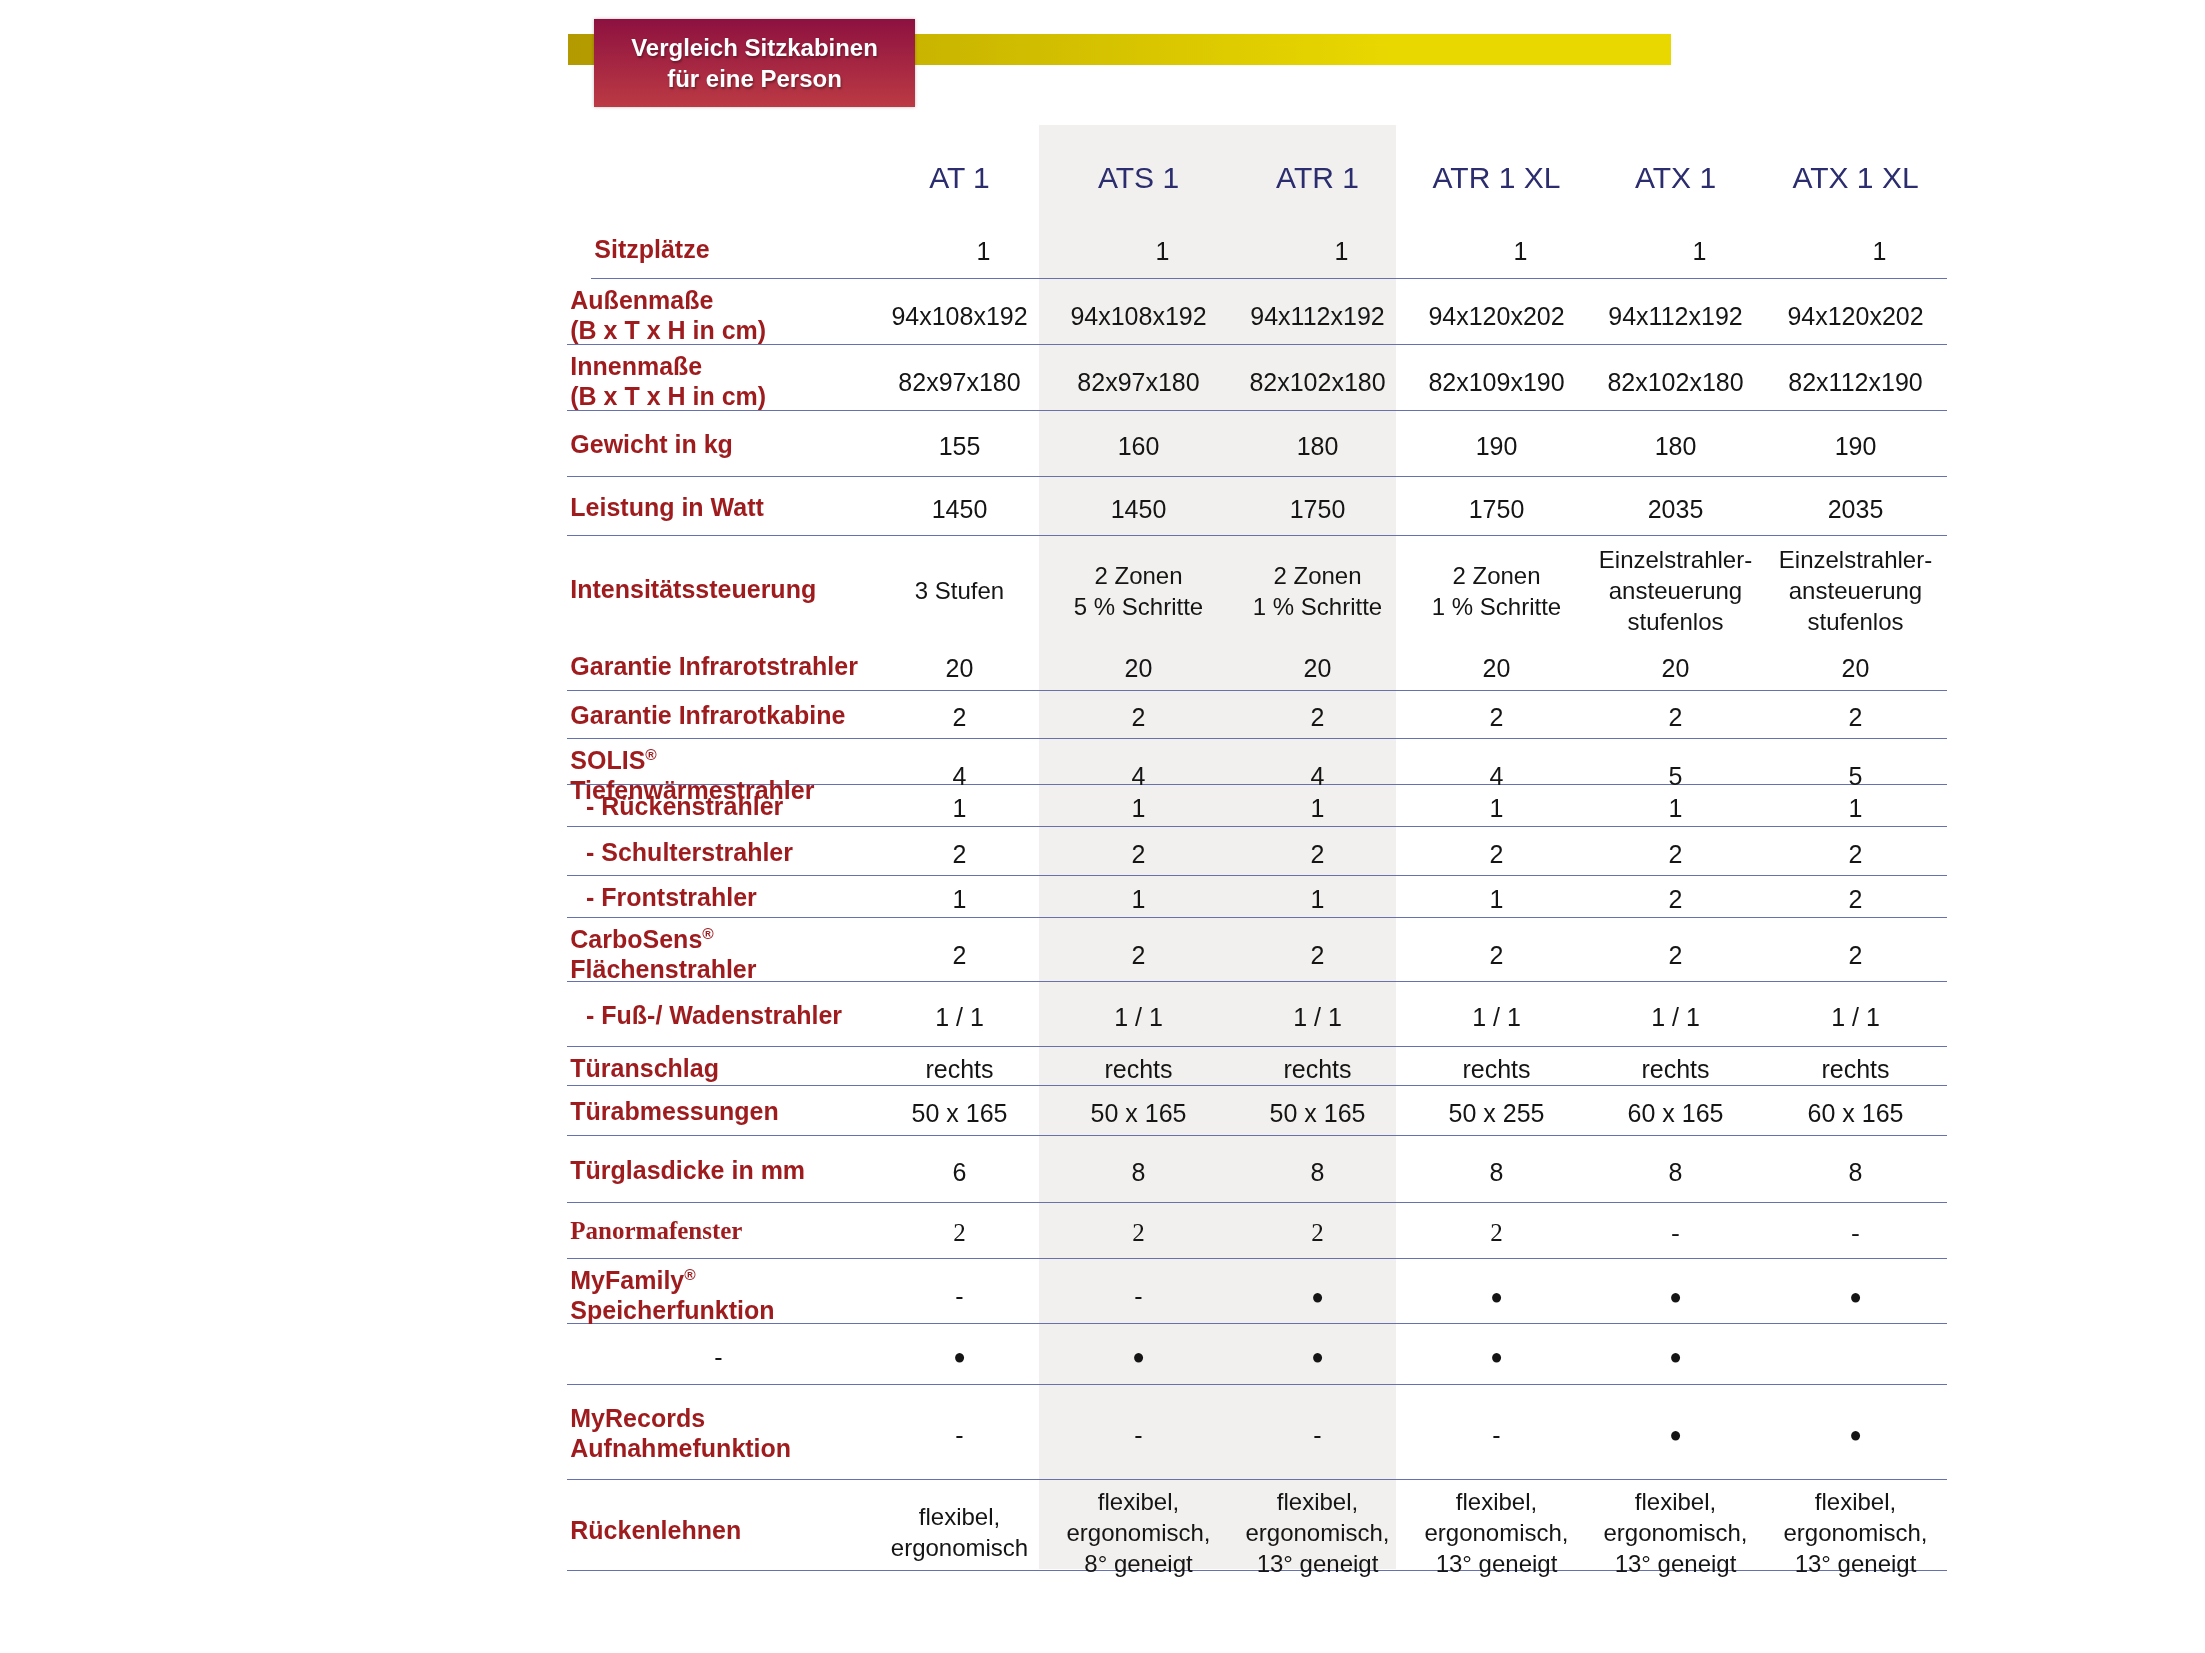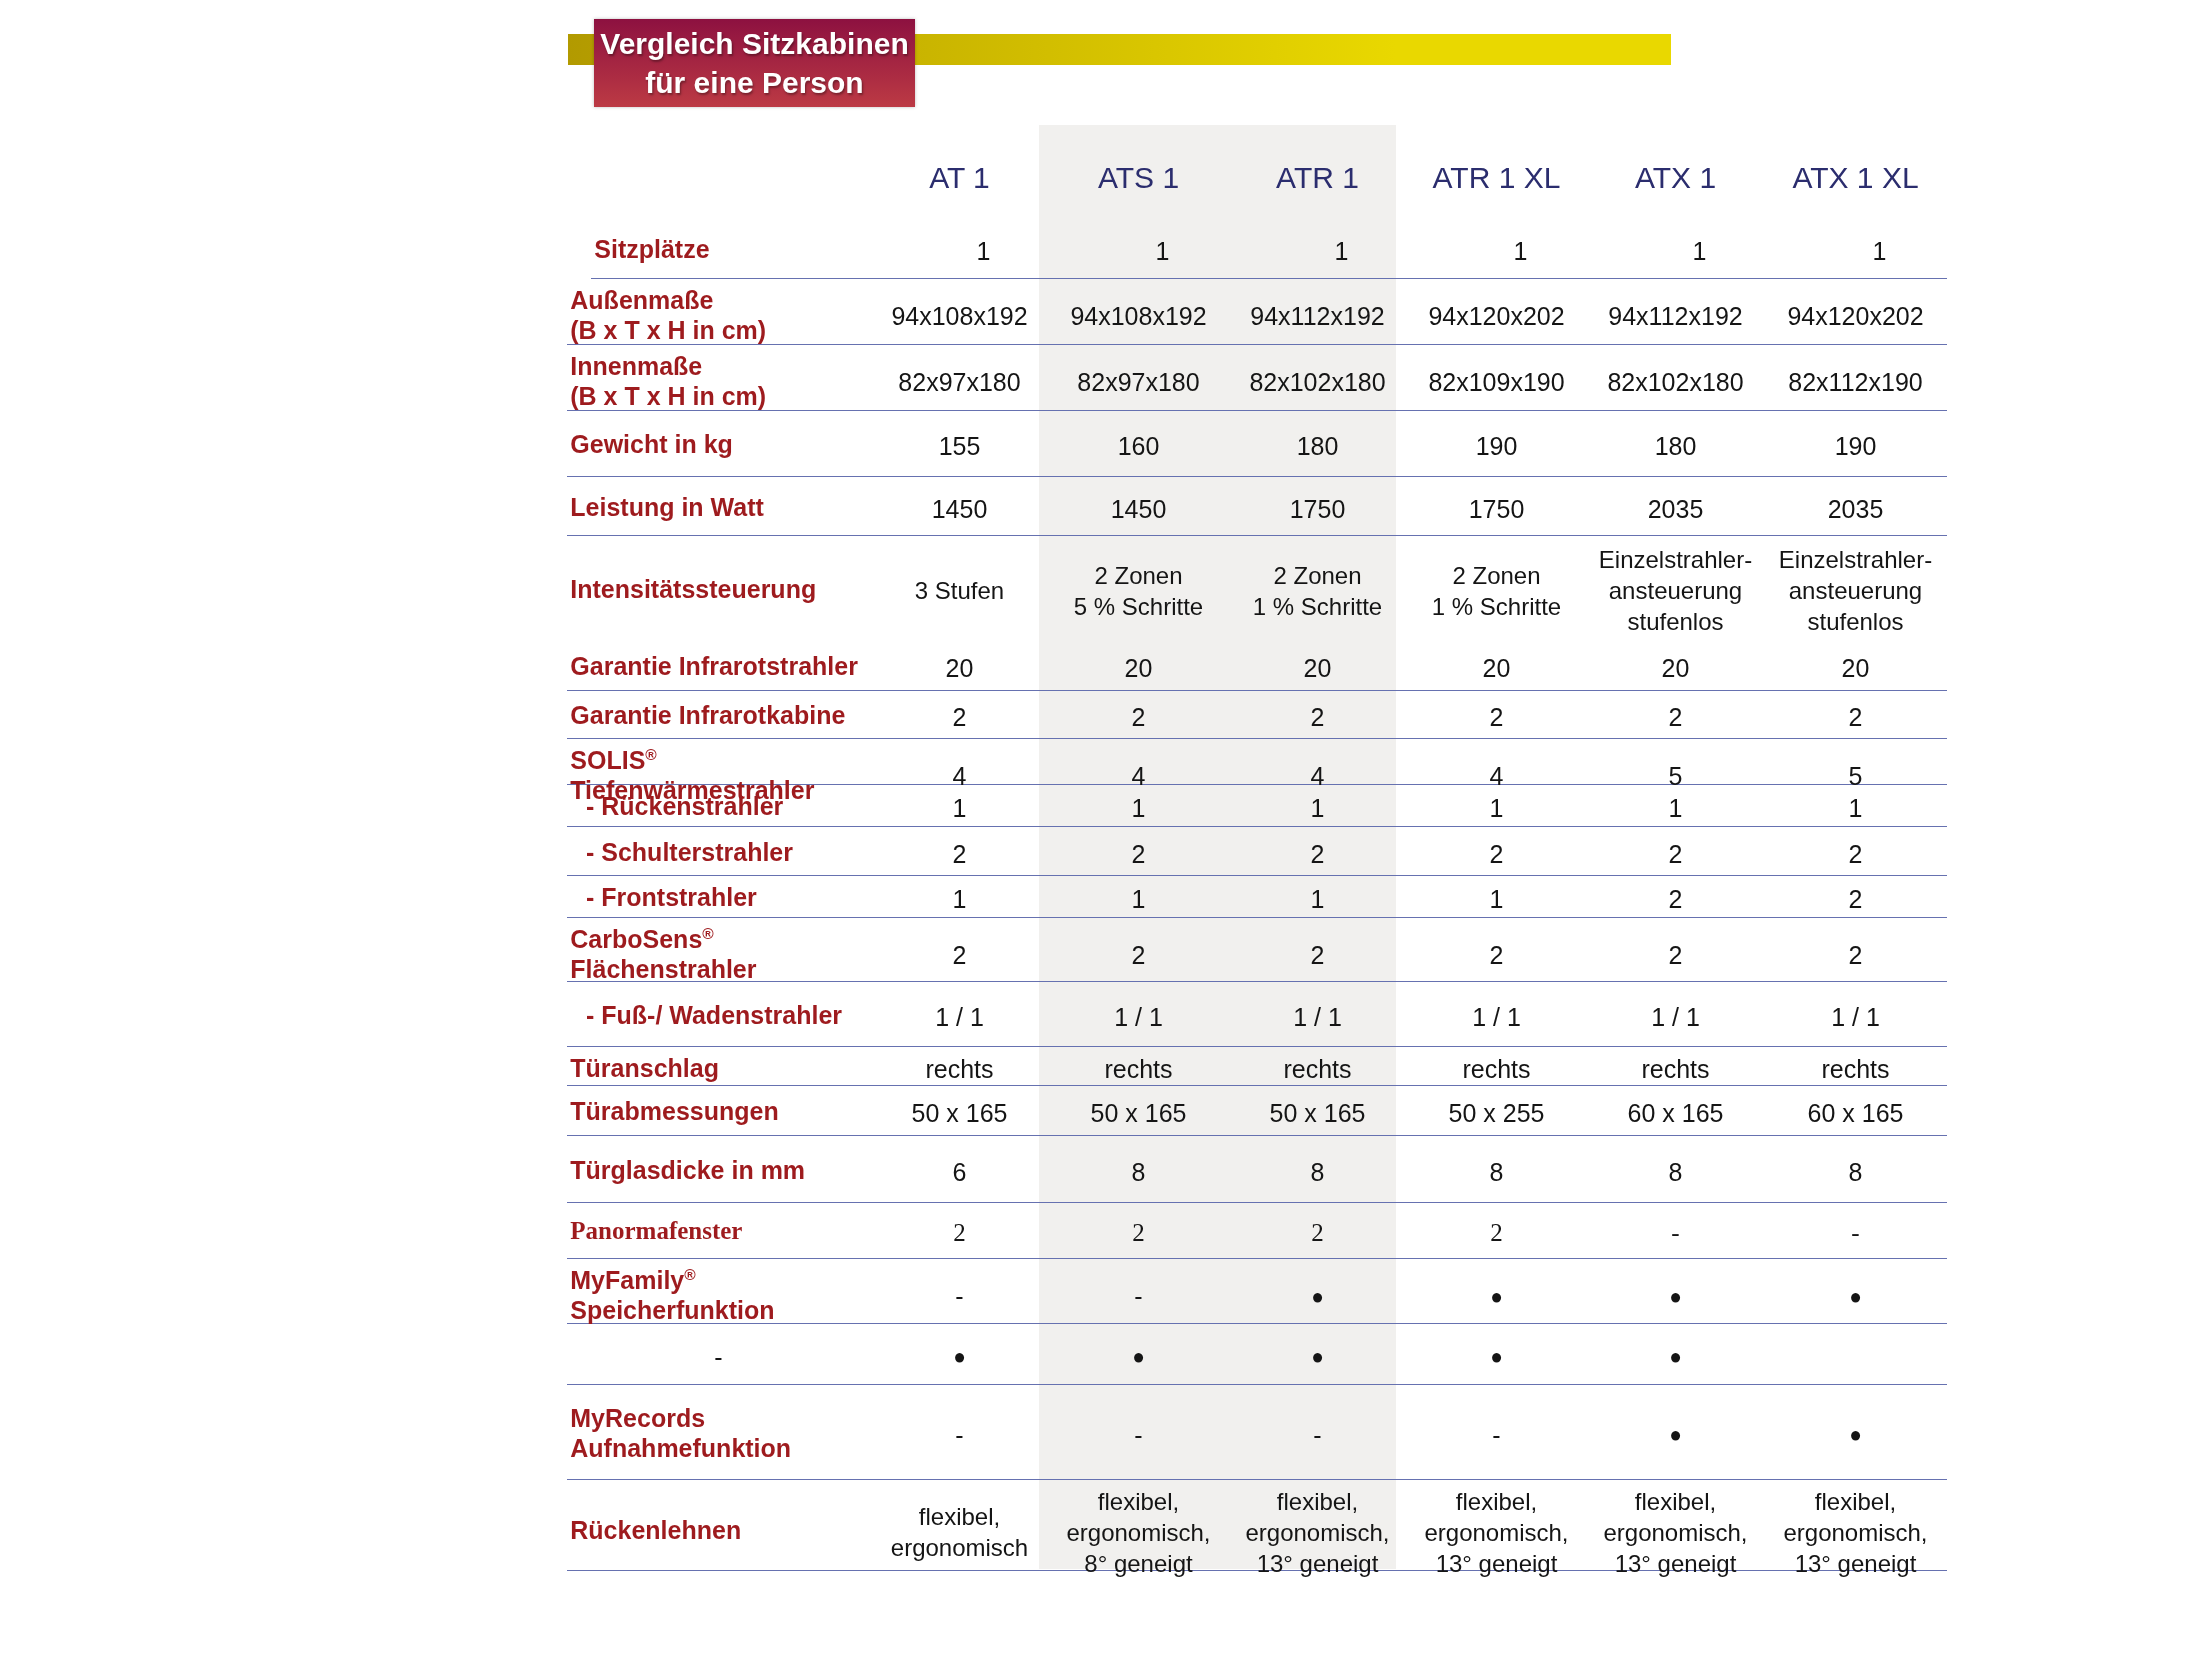--- a/index.html
+++ b/index.html
@@ -20,21 +20,21 @@
     font-family:"Liberation Sans", sans-serif;
   }
   .yellow-bar{
     position:absolute;left:568px;top:34px;width:1103px;height:31px;
     background:linear-gradient(to right,var(--bar-left),var(--bar-right) 75%);
   }
   .badge{
     position:absolute;left:594px;top:19.3px;width:321px;height:88px;
     background:linear-gradient(to bottom,var(--badge-top),var(--badge-bottom));
     display:flex;flex-direction:column;align-items:center;justify-content:center;
-    color:var(--badge-text);font-weight:bold;font-size:30px;line-height:1.3;
+    color:var(--badge-text);font-weight:bold;font-size:24px;line-height:1.3;
     text-shadow:1.1px 1.7px 2.2px rgba(0,0,0,0.35);
     box-shadow:0 0 3.3px rgba(0,0,0,0.25);
   }
   .gray-band{
     position:absolute;left:1039px;top:125px;width:357px;height:1444px;
     background:var(--band-gray);
   }
   .table{
     position:absolute;left:567px;top:138px;width:1380px;
   }

